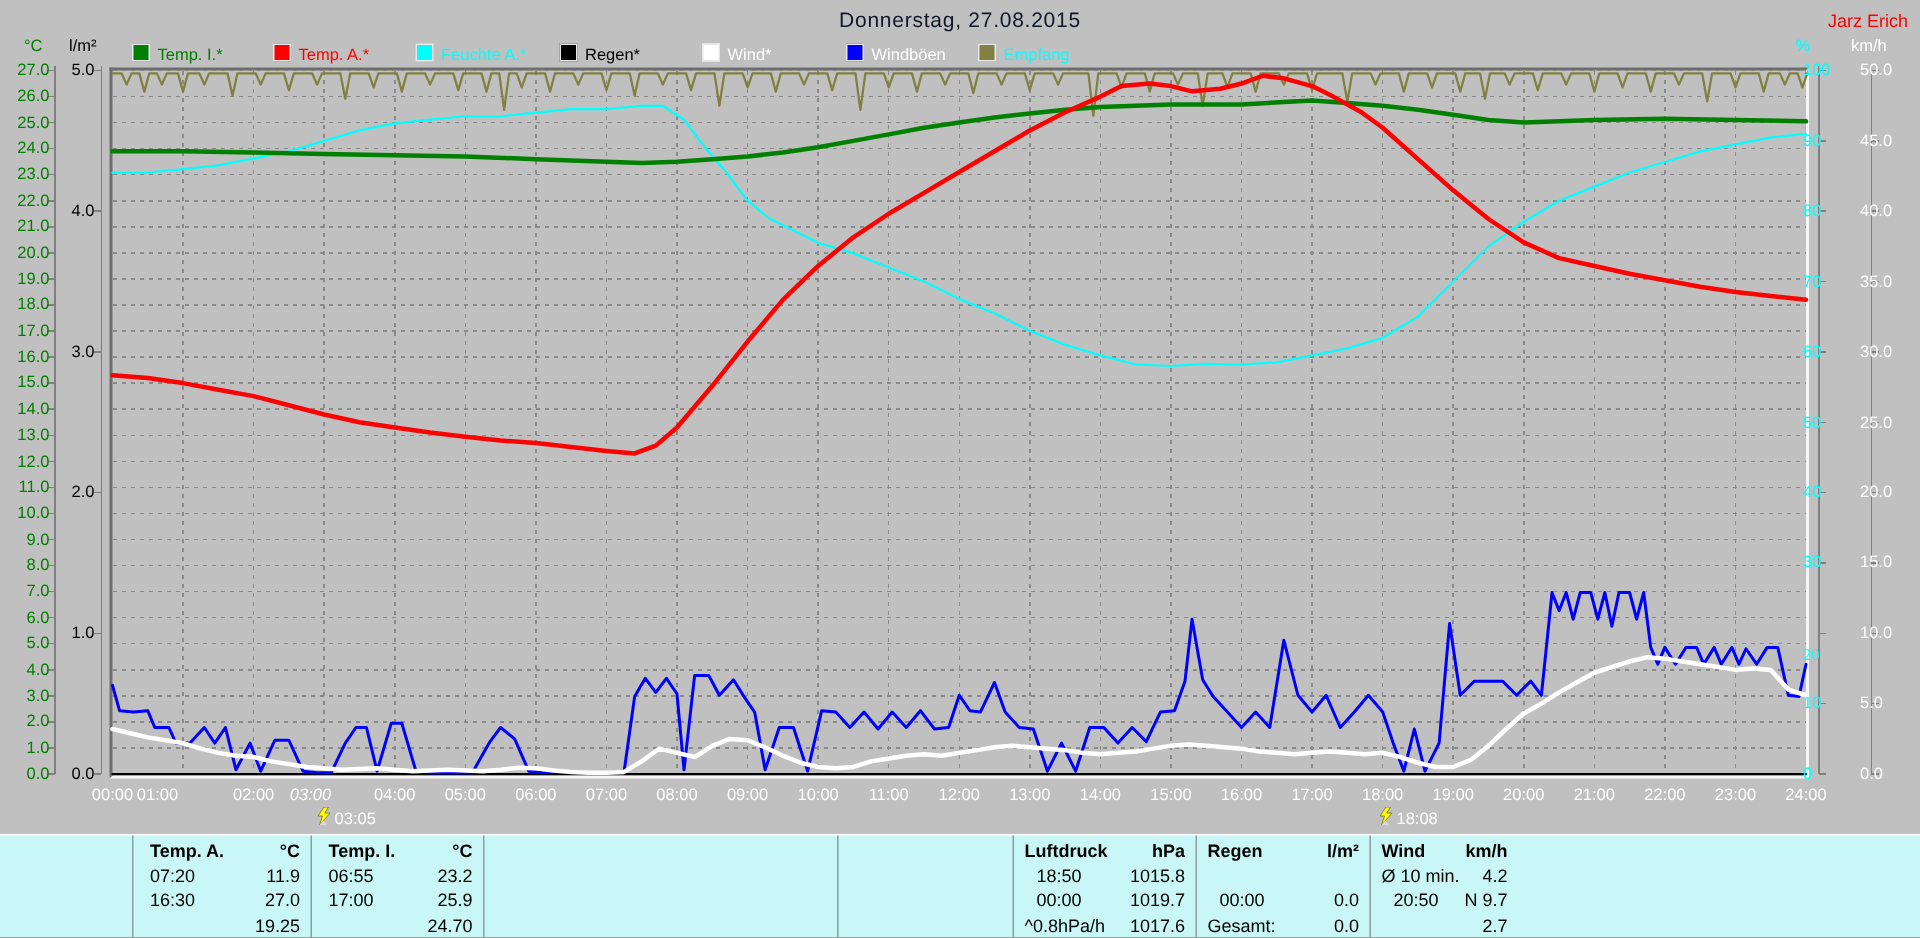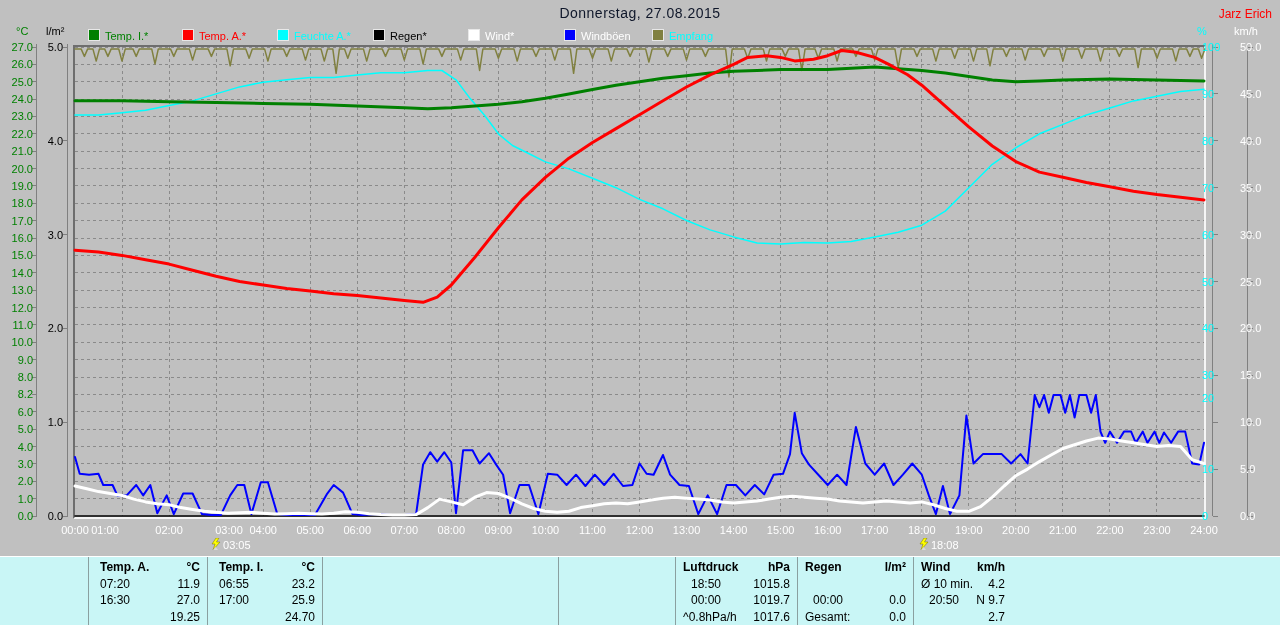--- a/index.html
+++ b/index.html
@@ -194,21 +194,21 @@
       <div class="tick-label col-c" style="top: 214.704px;">17.0</div>
       <div class="tick-label col-c" style="top: 232.074px;">16.0</div>
       <div class="tick-label col-c" style="top: 249.444px;">15.0</div>
       <div class="tick-label col-c" style="top: 266.815px;">14.0</div>
       <div class="tick-label col-c" style="top: 284.185px;">13.0</div>
       <div class="tick-label col-c" style="top: 301.556px;">12.0</div>
       <div class="tick-label col-c" style="top: 318.926px;">11.0</div>
       <div class="tick-label col-c" style="top: 336.296px;">10.0</div>
       <div class="tick-label col-c" style="top: 353.667px;">9.0</div>
       <div class="tick-label col-c" style="top: 371.037px;">8.0</div>
-      <div class="tick-label col-c" style="top: 388.407px;">8.2</div>
+      <div class="tick-label col-c" style="top: 388.407px;">7.0</div>
       <div class="tick-label col-c" style="top: 405.778px;">6.0</div>
       <div class="tick-label col-c" style="top: 423.148px;">5.0</div>
       <div class="tick-label col-c" style="top: 440.519px;">4.0</div>
       <div class="tick-label col-c" style="top: 457.889px;">3.0</div>
       <div class="tick-label col-c" style="top: 475.259px;">2.0</div>
       <div class="tick-label col-c" style="top: 492.63px;">1.0</div>
       <div class="tick-label col-c" style="top: 510px;">0.0</div>
     </div>
   <div id="ticks-lm2">
       <div class="tick-label col-lm2" style="top: 41px;">5.0</div>
@@ -220,42 +220,42 @@
     </div>
   <div id="ticks-pct">
       <div class="tick-label col-pct" style="top: 41px;">100</div>
       <div class="tick-label col-pct" style="top: 87.9px;">90</div>
       <div class="tick-label col-pct" style="top: 134.8px;">80</div>
       <div class="tick-label col-pct" style="top: 181.7px;">70</div>
       <div class="tick-label col-pct" style="top: 228.6px;">60</div>
       <div class="tick-label col-pct" style="top: 275.5px;">50</div>
       <div class="tick-label col-pct" style="top: 322.4px;">40</div>
       <div class="tick-label col-pct" style="top: 369.3px;">30</div>
-      <div class="tick-label col-pct" style="top: 392px;">20</div>
+      <div class="tick-label col-pct" style="top: 431px; font-family: Liberation Serif, serif;">20</div>
       <div class="tick-label col-pct" style="top: 463.1px;">10</div>
       <div class="tick-label col-pct" style="top: 510px;">0</div>
     </div>
   <div id="ticks-kmh">
       <div class="tick-label col-kmh" style="top: 41px;">50.0</div>
       <div class="tick-label col-kmh" style="top: 87.9px;">45.0</div>
       <div class="tick-label col-kmh" style="top: 134.8px;">40.0</div>
       <div class="tick-label col-kmh" style="top: 181.7px;">35.0</div>
       <div class="tick-label col-kmh" style="top: 228.6px;">30.0</div>
       <div class="tick-label col-kmh" style="top: 275.5px;">25.0</div>
       <div class="tick-label col-kmh" style="top: 322.4px;">20.0</div>
       <div class="tick-label col-kmh" style="top: 369.3px;">15.0</div>
       <div class="tick-label col-kmh" style="top: 416.2px;">10.0</div>
       <div class="tick-label col-kmh" style="top: 463.1px;">5.0</div>
       <div class="tick-label col-kmh" style="top: 510px;">0.0</div>
     </div>
   <div id="x-labels">
       <div class="xlab" style="left: 55px;">00:00</div>
       <div class="xlab" style="left: 85px;">01:00</div>
       <div class="xlab" style="left: 149.083px;">02:00</div>
-      <div class="xlab" style="left: 209px;">03:00</div>
+      <div class="xlab" style="left: 187px; font-style: italic;">03:00</div>
       <div class="xlab" style="left: 243.167px;">04:00</div>
       <div class="xlab" style="left: 290.208px;">05:00</div>
       <div class="xlab" style="left: 337.25px;">06:00</div>
       <div class="xlab" style="left: 384.292px;">07:00</div>
       <div class="xlab" style="left: 431.333px;">08:00</div>
       <div class="xlab" style="left: 478.375px;">09:00</div>
       <div class="xlab" style="left: 525.417px;">10:00</div>
       <div class="xlab" style="left: 572.458px;">11:00</div>
       <div class="xlab" style="left: 619.5px;">12:00</div>
       <div class="xlab" style="left: 666.542px;">13:00</div>

